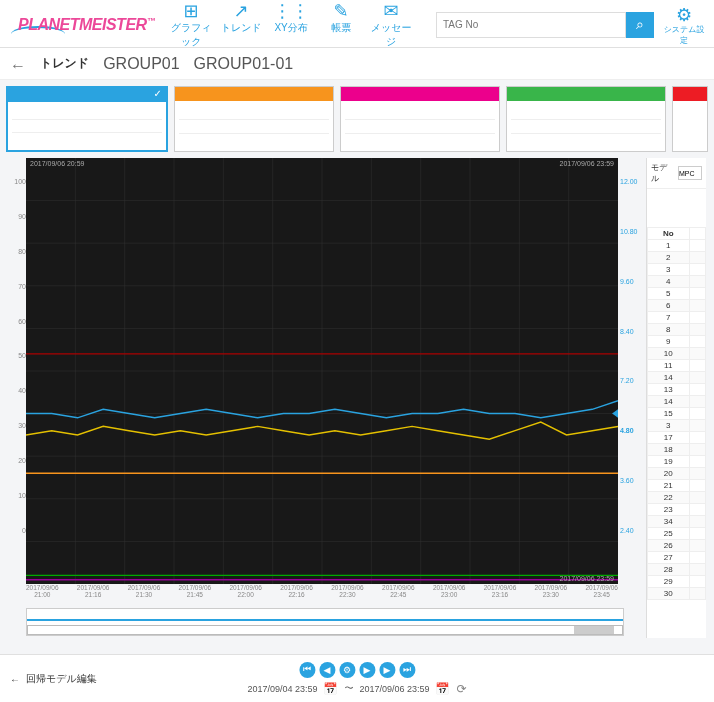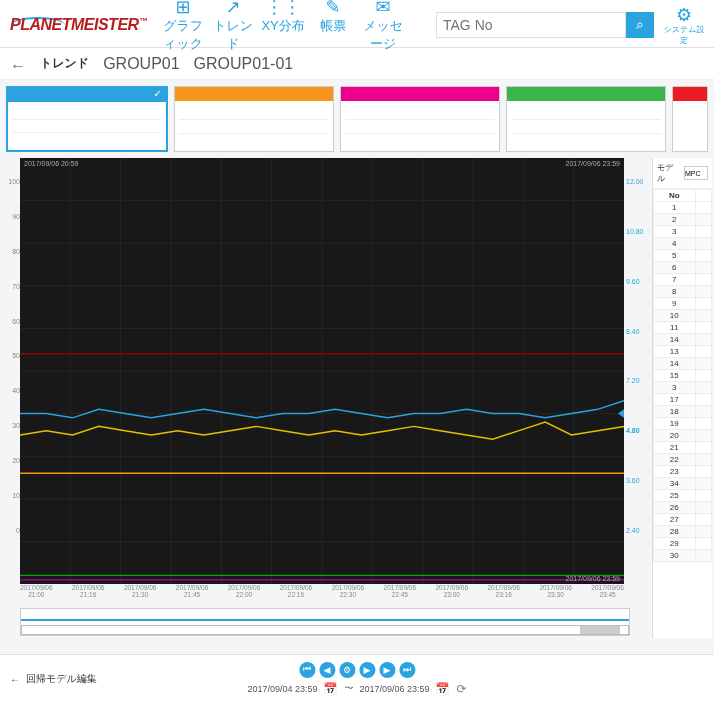--- a/index.html
+++ b/index.html
@@ -13,30 +13,30 @@
     position: relative;
   }
   
   .header {
     display: flex; align-items: center;
     padding: 4px 8px 2px 8px;
     background: #fff;
     border-bottom: 1px solid #e0e0e0;
     height: 48px;
   }
-  .logo { font-family: Arial, sans-serif; font-weight: 700; font-size: 16px; color: #b91c1c; font-style: italic; letter-spacing: -0.5px; display:flex; align-items:center; gap:2px;}
+  .logo { font-family: Arial, sans-serif; font-weight: 700; font-size: 16px; color: #ec4899; font-style: italic; letter-spacing: -0.5px; display:flex; align-items:flex-end; gap:10px;}
   .logo .arc { display:inline-block; width:54px; height:8px; border-top:2px solid #2aa3e0; border-radius: 50% 50% 0 0 / 100% 100% 0 0; margin-top:-8px; margin-left:3px; margin-right:-57px;}
   .logo-text { display:inline-block; }
   .logo small { font-size:9px; vertical-align: top;}
   .nav { display:flex; gap:2px; margin-left: 12px; }
   .nav-item { width:48px; text-align:center; color:#2aa3e0; cursor:pointer; }
   .nav-item .ico { height:20px; display:flex; align-items:center; justify-content:center; font-size:18px;}
-  .nav-item .lbl { font-size:13px; }
+  .nav-item .lbl { font-size:10px; }
   .search-wrap { margin-left:auto; display:flex; align-items:center; }
-  .search-wrap input { width:190px; height:26px; border:1px solid #ddd; padding:7px 6px; font-size:14px;}
+  .search-wrap input { width:190px; height:26px; border:1px solid #ddd; padding:7px 6px; font-size:10px;}
   .search-btn { width:28px; height:26px; background:#2aa3e0; color:#fff; display:flex; align-items:center; justify-content:center; font-size:14px;}
   .sys-btn { width:44px; text-align:center; color:#2aa3e0; margin-left:8px; cursor:pointer;}
   .sys-btn .ico{ font-size:18px; height:20px;}
   .sys-btn .lbl{ font-size:8px;}
   
   .crumbs { display:flex; align-items:center; gap:14px; padding:6px 10px; background:#fff; border-bottom:1px solid #eee; height:32px;}
   .back-arrow { font-size:16px; color:#777; cursor:pointer; }
   .crumbs .title { font-weight:700; font-size:12px; }
   .crumbs .sub { font-size:16px; color:#555; }
   
@@ -51,39 +51,39 @@
   .th4 .thead{ background:#ed1c24; }
   .thumb .check { position:absolute; top:0; right:4px; color:#fff; font-size:10px;}
   .thumb .mini { flex:1; margin:4px; background:#fff; position:relative; }
   .thumb .mini::before, .thumb .mini::after {
     content:''; position:absolute; left:0; right:0; height:1px; background:#eee;
   }
   .thumb .mini::before{ top:33%; } .thumb .mini::after{ top:66%; }
   .thumb.last { flex:0 0 36px; }
 
   
-  .main-row { display:flex; height: 480px; padding: 0 2px; gap:4px; }
+  .main-row { display:flex; height: 480px; padding: 0 8px; gap:4px; }
   .chart-col { flex:1; min-width:0; display:flex; flex-direction:column; }
   .chart-wrap { position:relative; flex:1; display:flex; }
   .yaxis-l { width:18px; background:#f4f5f7; font-size:7px; color:#888; display:flex; flex-direction:column; justify-content:space-between; padding:20px 0 50px 0; text-align:right;}
   .chart-area { flex:1; background:#181818; position:relative; }
   .chart-area svg { width:100%; height:100%; display:block; }
   .chart-corner-label { position:absolute; font-size:7px; color:#aaa; padding:2px 4px;}
   .yaxis-r { width:24px; font-size:7px; color:#2aa3e0; display:flex; flex-direction:column; justify-content:space-between; padding:20px 2px 50px 2px; text-align:left;}
   .xaxis { height:22px; font-size:6.5px; color:#888; display:flex; padding-left:18px; padding-right:24px; justify-content:space-between; align-items:flex-start; }
   .xaxis div { text-align:center; line-height:1.1; }
   .zoom-strip { height:28px; background:#fff; border:1px solid #ccc; margin:2px 18px 2px 18px; position:relative; }
   .zoom-strip .bar { position:absolute; left:0; right:0; top:40%; height:2px; background:#2aa3e0; }
   .zoom-strip .sb { position:absolute; bottom:0; height:10px; background:#fff; border:1px solid #bbb; left:0; right:0;}
   .zoom-strip .sb .thumb-sb{ position:absolute; right:8px; width:40px; height:100%; background:#ccc;}
   
   .side { flex:0 0 60px; background:#fff; border-left:1px solid #ddd; font-size:8px; overflow:hidden;}
   .side .mdl { display:flex; align-items:center; padding:4px; border-bottom:1px solid #eee; gap:4px;}
   .side .mdl input { width:24px; height:14px; font-size:7px; border:1px solid #ccc;}
-  .side table { width:100%; border-collapse:collapse; }
+  .side table { width:100%; border-collapse:collapse;margin-top:38px; }
   .side th, .side td { border:1px solid #eee; padding:1px 3px; height:12px; text-align:center;}
   .side tr:nth-child(even) td { background:#fafafa; }
 
   
   .footer { position:absolute; left:0; right:0; bottom:0; height:48px; background:#fff; border-top:1px solid #e0e0e0; display:flex; align-items:center; padding:4px 10px; }
   .footer .back2 { display:flex; align-items:center; gap:6px; font-size:10px; color:#333;}
   .footer .center { position:absolute; left:50%; transform:translateX(-50%); display:flex; flex-direction:column; align-items:center; gap:4px;}
   .play-ctrl { display:flex; gap:4px; }
   .play-ctrl .pbtn { width:16px; height:16px; border-radius:50%; background:#2aa3e0; color:#fff; display:flex; align-items:center; justify-content:center; font-size:9px; cursor:pointer;}
   .date-range { display:flex; align-items:center; gap:6px; font-size:9px; color:#555;justify-content:flex-end;}

